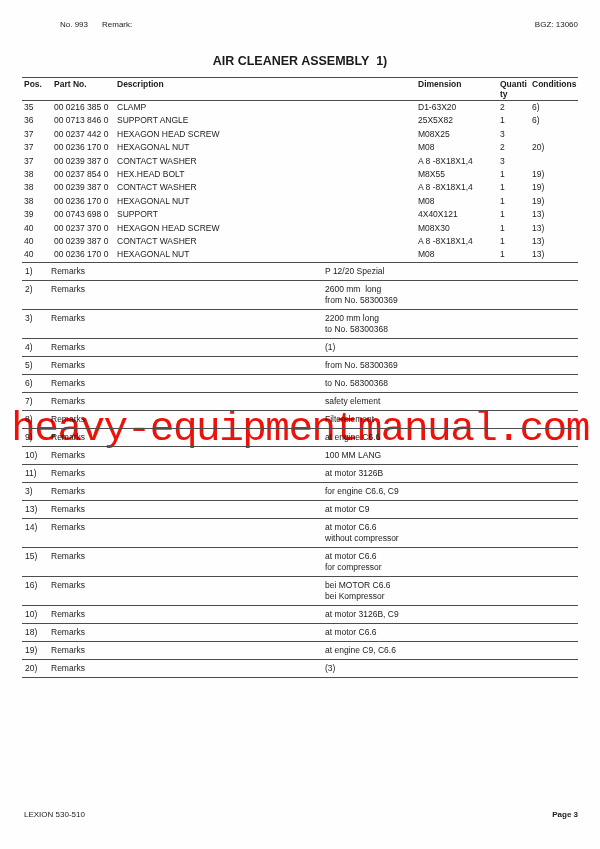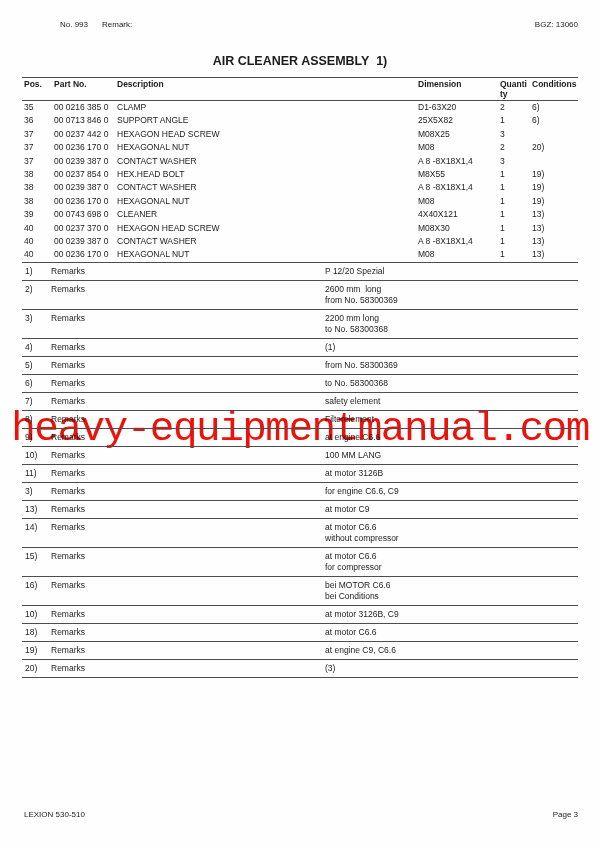--- a/index.html
+++ b/index.html
@@ -116,21 +116,21 @@
   }
 
   
   .page-footer {
     position: absolute;
     top: 810px; left: 24px; right: 22px;
     font-size: 8px;
     display: flex;
     z-index: 3;
   }
-  .page-footer .pageno { margin-left: auto; }
+  .page-footer .pageno { margin-left: auto; font-weight: bold; }
 </style>
 </head>
 <body>
 
 <div class="page">
 
   <div class="watermark" style="color: rgb(238, 17, 9);">heavy-equipmentmanual.com</div>
 
   <div class="doc-header">
     <span class="doc-no">No. 993</span>
@@ -223,21 +223,21 @@
           <td>38</td>
           <td class="bold">00 0236 170 0</td>
           <td>HEXAGONAL NUT</td>
           <td>M08</td>
           <td>1</td>
           <td>19)</td>
         </tr>
         <tr>
           <td>39</td>
           <td class="bold">00 0743 698 0</td>
-          <td>CLEANER</td>
+          <td>SUPPORT</td>
           <td>4X40X121</td>
           <td>1</td>
           <td>13)</td>
         </tr>
         <tr>
           <td>40</td>
           <td class="bold">00 0237 370 0</td>
           <td>HEXAGON HEAD SCREW</td>
           <td>M08X30</td>
           <td>1</td>
@@ -376,21 +376,21 @@
           <td>
             <div class="remark-line">at motor C6.6</div>
             <div class="remark-line">for compressor</div>
           </td>
         </tr>
         <tr>
           <td>16)</td>
           <td>Remarks</td>
           <td>
             <div class="remark-line">bei MOTOR C6.6</div>
-            <div class="remark-line">bei Conditions</div>
+            <div class="remark-line">bei Kompressor</div>
           </td>
         </tr>
         <tr>
           <td>10)</td>
           <td>Remarks</td>
           <td>
             <div class="remark-line">at motor 3126B, C9</div>
           </td>
         </tr>
         <tr>

